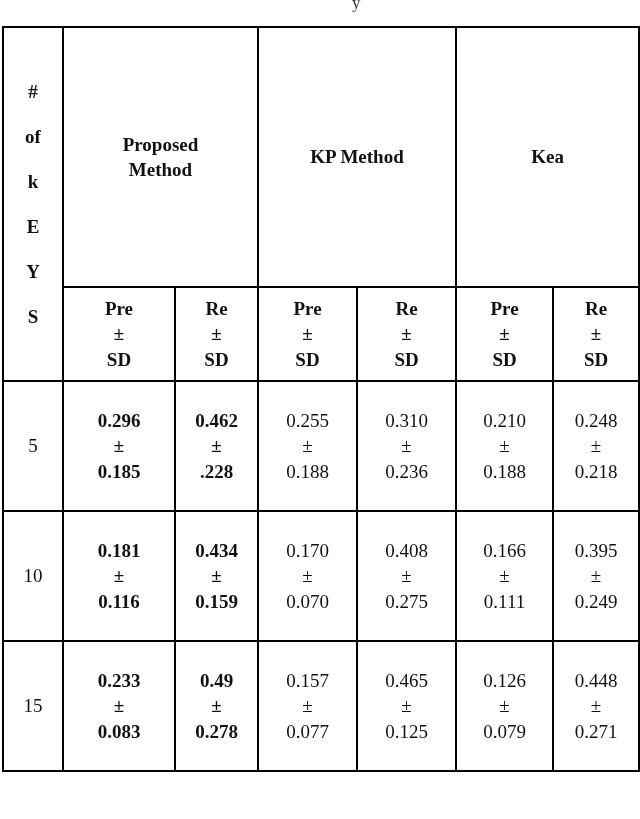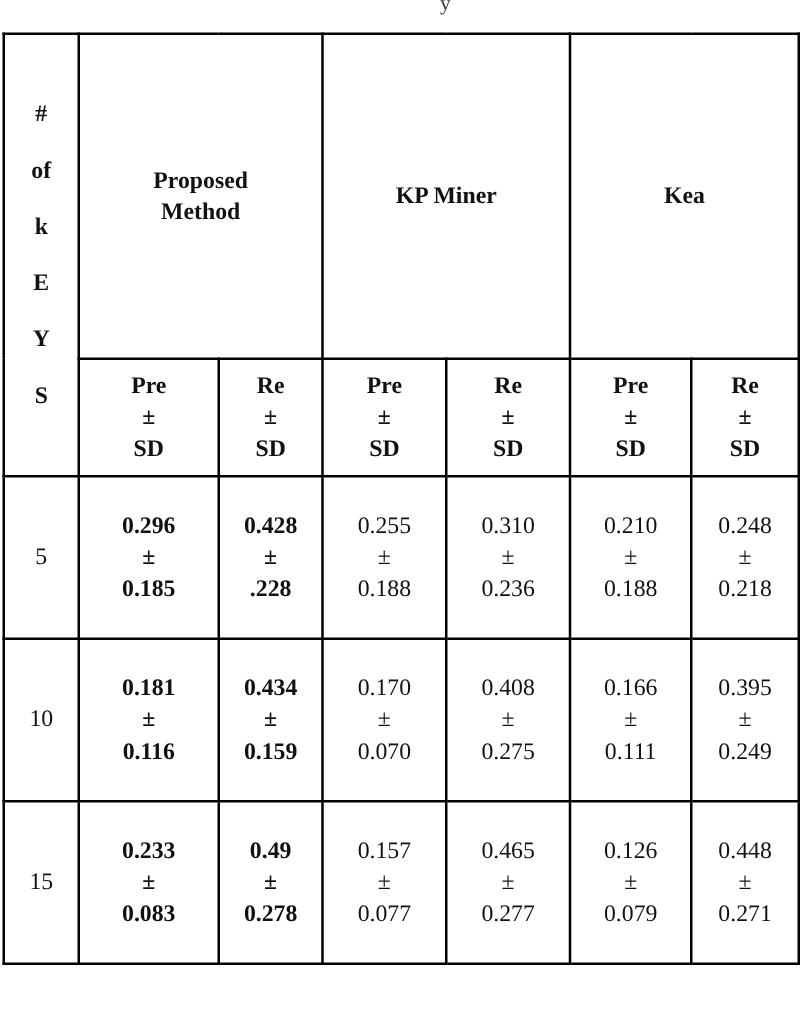--- a/index.html
+++ b/index.html
@@ -136,21 +136,21 @@
             <span>E</span>
             <span>Y</span>
             <span>S</span>
           </div>
         </td>
         <td class="method-head" colspan="2">
           <span class="mh-line">Proposed</span>
           <span class="mh-line">Method</span>
         </td>
         <td class="method-head" colspan="2">
-          <span class="mh-line">KP Miner</span>
+          <span class="mh-line">KP Method</span>
         </td>
         <td class="method-head" colspan="2">
           <span class="mh-line">Kea</span>
         </td>
       </tr>
 
       <tr>
         <td class="sub-head">
           <span>Pre</span>
           <span>±</span>
@@ -184,21 +184,21 @@
       </tr>
 
       <tr>
         <td class="row-label">5</td>
         <td class="cell bold">
           <span>0.296</span>
           <span>±</span>
           <span>0.185</span>
         </td>
         <td class="cell bold">
-          <span>0.428</span>
+          <span>0.462</span>
           <span>±</span>
           <span>.228</span>
         </td>
         <td class="cell">
           <span>0.255</span>
           <span>±</span>
           <span>0.188</span>
         </td>
         <td class="cell">
           <span>0.310</span>
@@ -264,21 +264,21 @@
           <span>0.278</span>
         </td>
         <td class="cell">
           <span>0.157</span>
           <span>±</span>
           <span>0.077</span>
         </td>
         <td class="cell">
           <span>0.465</span>
           <span>±</span>
-          <span>0.277</span>
+          <span>0.125</span>
         </td>
         <td class="cell">
           <span>0.126</span>
           <span>±</span>
           <span>0.079</span>
         </td>
         <td class="cell">
           <span>0.448</span>
           <span>±</span>
           <span>0.271</span>

